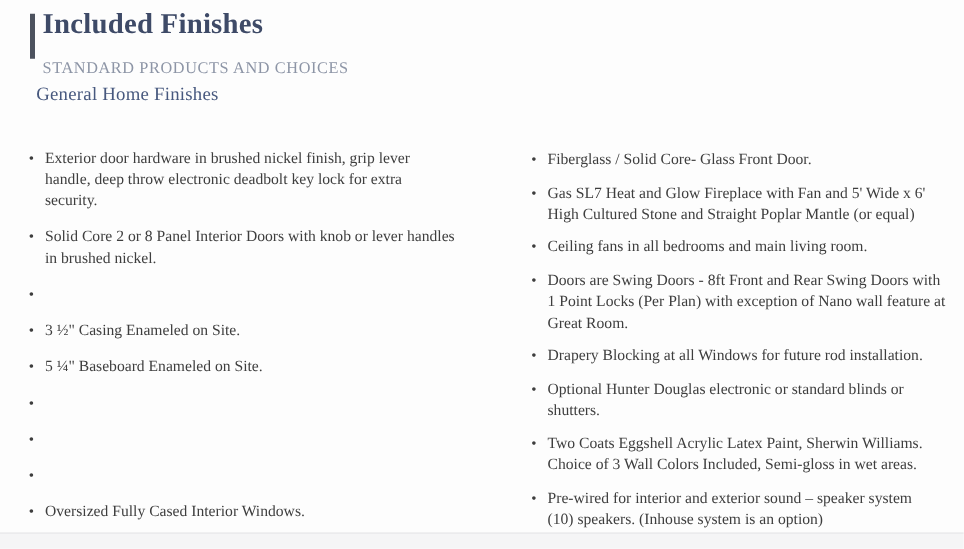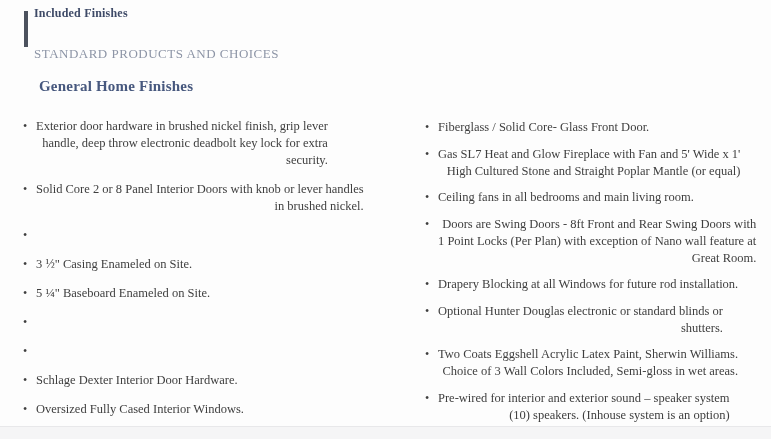--- a/index.html
+++ b/index.html
@@ -13,49 +13,49 @@
   }
   .page { position: absolute; inset: 0; }
 
   .accent-bar {
     position: absolute; left: 24px; top: 11px;
     width: 4px; height: 36px;
     background: var(--accent-bar, #4c525e);
   }
   .title {
     position: absolute; left: 34px; top: 6px; margin: 0;
-    font-size: 12px; font-weight: 700;
+    font-size: 23px; font-weight: 700;
     color: var(--title, #3e4a67); letter-spacing: 0.2px;
   }
   .subtitle {
     position: absolute; left: 34px; top: 46px;
     font-size: 13px; color: var(--subtitle, #8d95a6);
     letter-spacing: 0.5px;
     text-align: right;
   }
   .section-heading {
-    position: absolute; left: 29px; top: 68px; margin: 10px;
-    font-size: 15px; font-weight: 700;
+    position: absolute; left: 29px; top: 68px; margin: 0;
+    font-size: 15px; font-weight: 400;
     color: var(--heading, #47587e); letter-spacing: 0.2px;
   }
 
   ul.col {
     position: absolute; margin: 0; padding: 0; list-style: none;
     display: flex; flex-direction: column;
   }
   ul.col-left  { left: 23px;  top: 118px; gap: 12px; }
   ul.col-right { left: 425px; top: 119px; gap: 9.5px; }
 
   li {
     display: flex; align-items: flex-start;
     color: var(--body-text, #3e3e3e);
     font-size: 12.5px; line-height: 17px;
   }
   .bullet { flex: 0 0 13px; font-size: 12px; }
-  .item-text { white-space: pre; text-align: right; }
+  .item-text { white-space: pre; }
 
   .footer-strip {
     position: absolute; left: 0; top: 426px;
     width: 771px; height: 13px; z-index: 1;
     background: var(--footer-strip, #f5f5f6);
     border-top: 1px solid var(--footer-line, #e8e8ea);
   }
   .watermark {
     position: absolute; left: 2px; top: 415px; z-index: 2;
     font-family: Liberation Sans, sans-serif;
@@ -97,35 +97,34 @@
         <span class="item-text">5 ¼" Baseboard Enameled on Site.</span>
       </li>
       <li>
         <span class="bullet">•</span>
       </li>
       <li>
         <span class="bullet">•</span>
       </li>
       <li>
         <span class="bullet">•</span>
-        <span class="item-text">Schlage Dexter Interior Door Hardware.</span>
       </li>
       <li>
         <span class="bullet">•</span>
         <span class="item-text">Oversized Fully Cased Interior Windows.</span>
       </li>
     </ul>
   <ul class="col col-right">
       <li>
         <span class="bullet">•</span>
         <span class="item-text">Fiberglass / Solid Core- Glass Front Door.</span>
       </li>
       <li>
         <span class="bullet">•</span>
-        <span class="item-text">Gas SL7 Heat and Glow Fireplace with Fan and 5' Wide x 1'
+        <span class="item-text">Gas SL7 Heat and Glow Fireplace with Fan and 5' Wide x 6'
 High Cultured Stone and Straight Poplar Mantle (or equal)</span>
       </li>
       <li>
         <span class="bullet">•</span>
         <span class="item-text">Ceiling fans in all bedrooms and main living room.</span>
       </li>
       <li>
         <span class="bullet">•</span>
         <span class="item-text">Doors are Swing Doors - 8ft Front and Rear Swing Doors with
 1 Point Locks (Per Plan) with exception of Nano wall feature at

